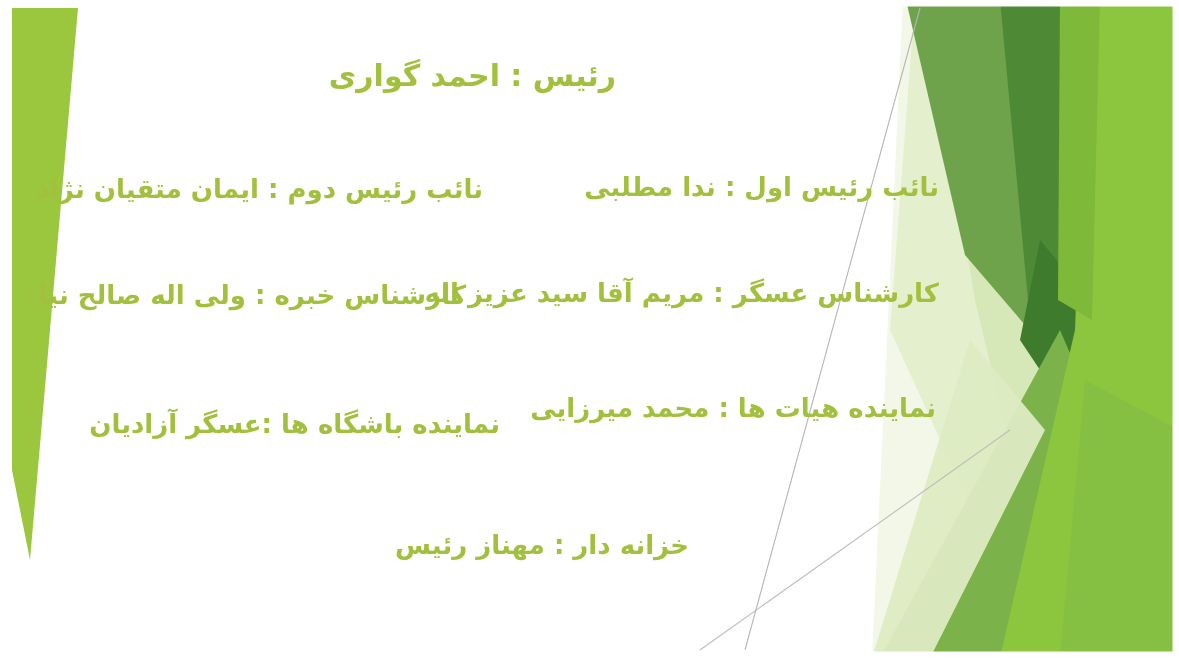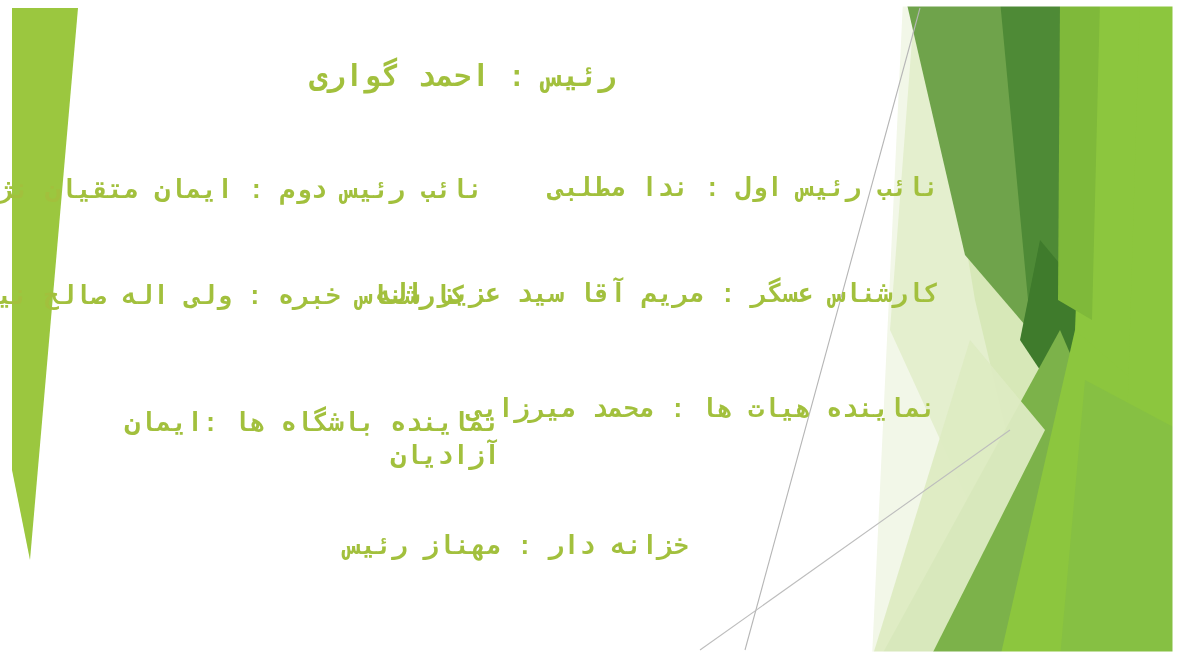--- a/index.html
+++ b/index.html
@@ -11,21 +11,20 @@
   body {
     font-family: "DejaVu Sans", "Liberation Sans", sans-serif;
   }
 
   #slide {
     position: relative;
     width: 1179px;
     height: 658px;
     background: #ffffff;
     overflow: hidden;
-    font-family: Liberation Mono, monospace;
   }
 
   
   #bg-art {
     position: absolute;
     inset: 0;
     width: 1179px;
     height: 658px;
     pointer-events: none;
   }
@@ -154,18 +153,18 @@
     <div class="role-line line-vice1">نائب رئیس اول : ندا مطلبی</div>
 
     <div class="role-line line-vice2">نائب رئیس دوم : ایمان متقیان نژاد</div>
 
     <div class="role-line line-expert1">کارشناس عسگر : مریم آقا سید عزیز اله</div>
 
     <div class="role-line line-expert2">کارشناس خبره : ولی اله صالح نیا</div>
 
     <div class="role-line line-board-rep">نماینده هیات ها :   محمد میرزایی</div>
 
-    <div class="role-line line-club-rep">نماینده باشگاه ها :ایمان آزادیان</div>
+    <div class="role-line line-club-rep">نماینده باشگاه ها :عسگر آزادیان</div>
 
     <div class="role-line line-treasurer">خزانه دار : مهناز رئیس</div>
 
   </div>
 </div>
 
 </body></html>

